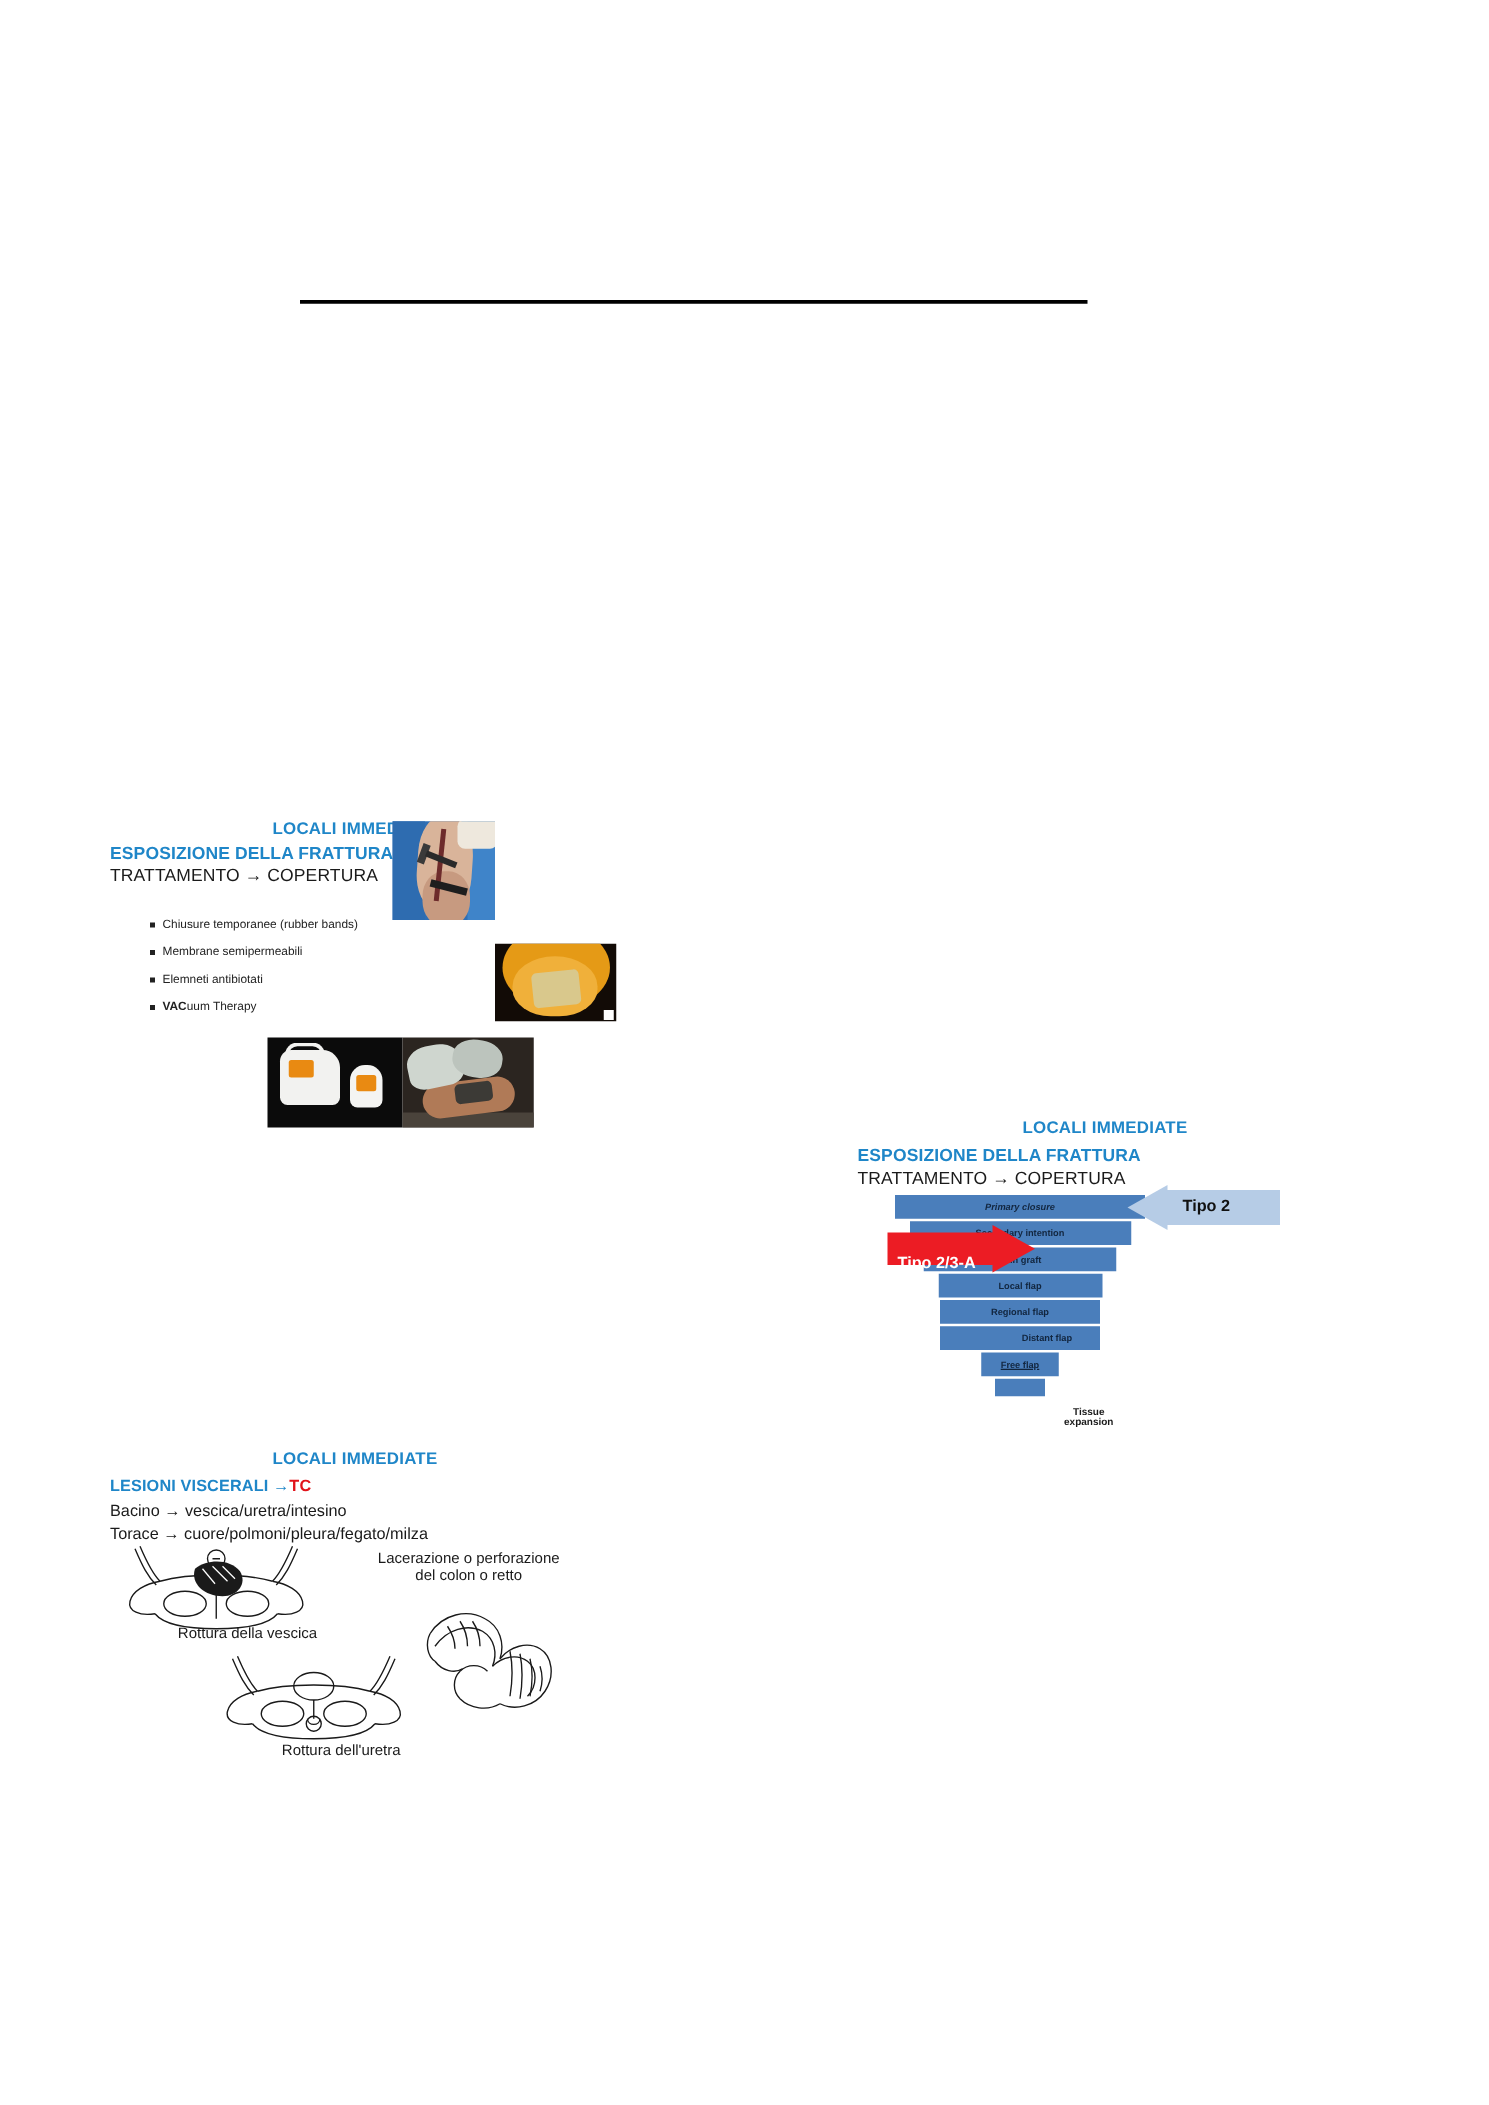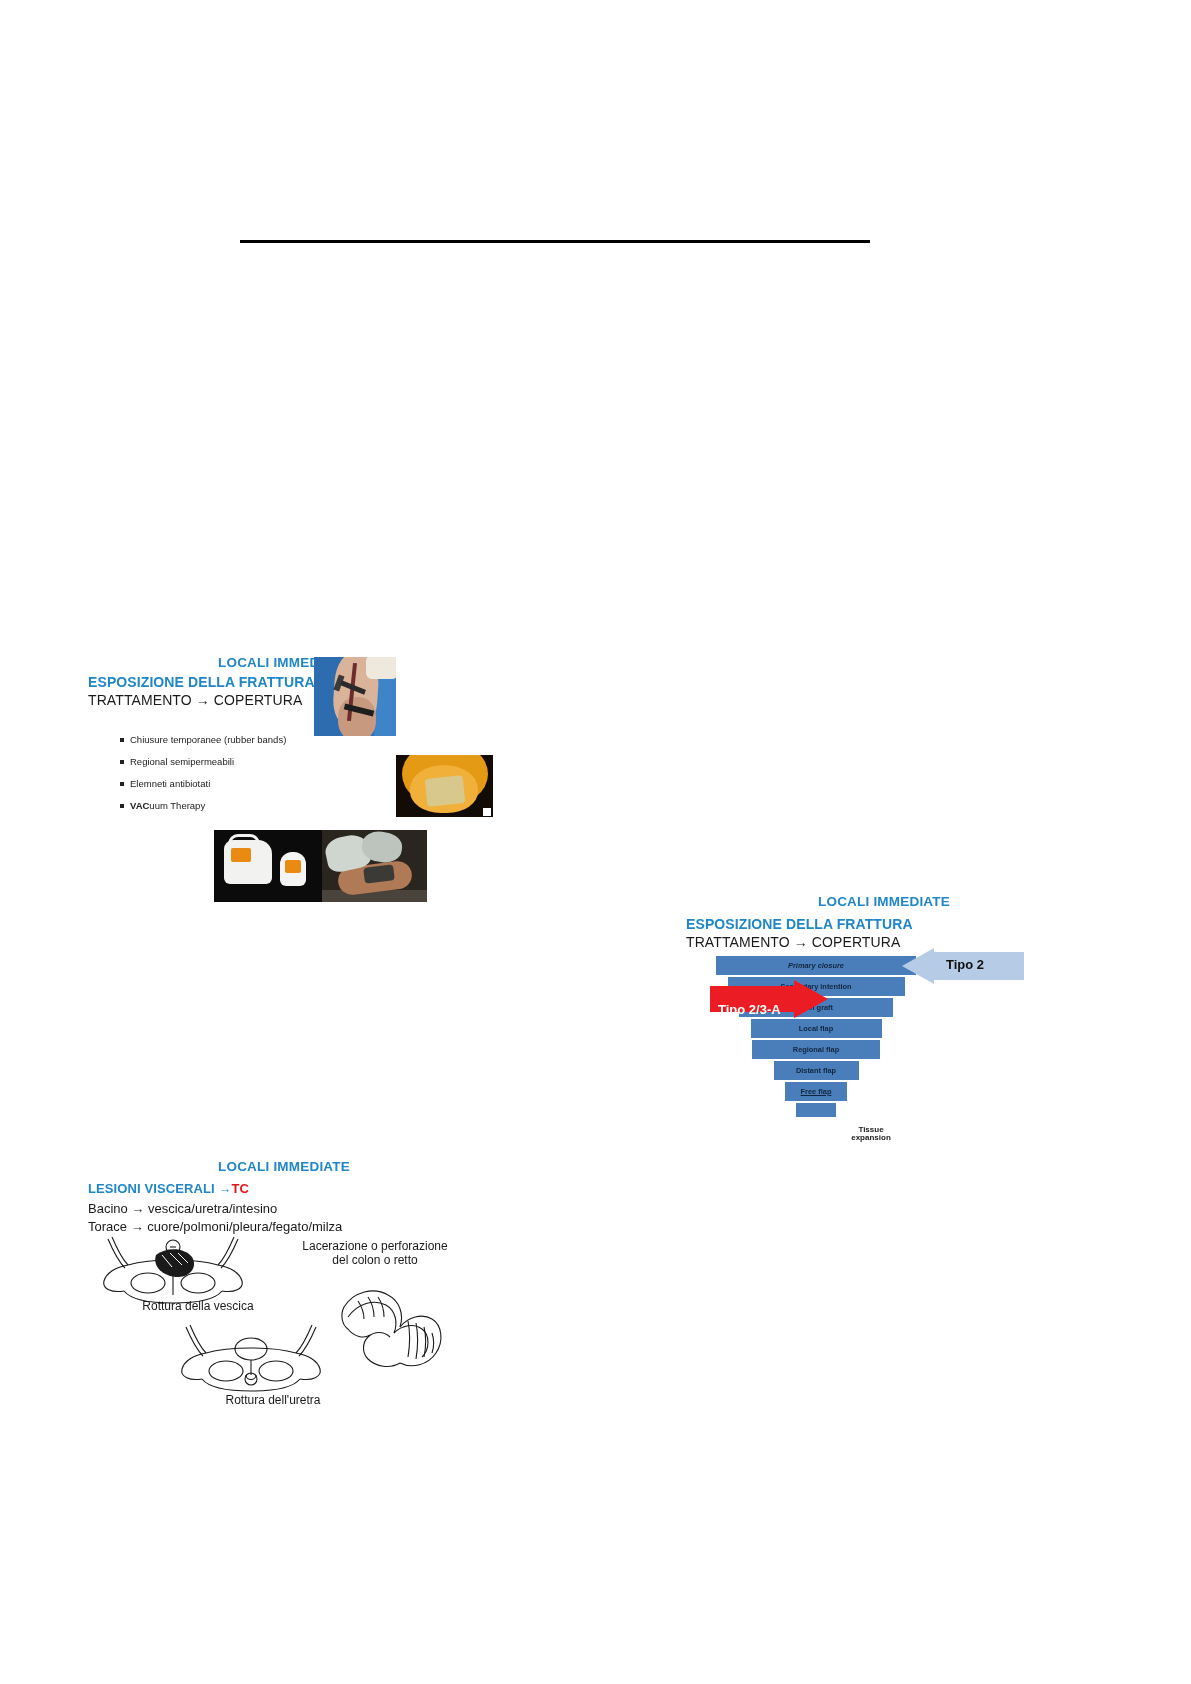--- a/index.html
+++ b/index.html
@@ -132,21 +132,21 @@
 
   <div class="top-rule"></div>
 
   <div class="slide" id="slide1">
     <div class="slide-kicker">LOCALI IMMEDIATE</div>
     <div class="slide-title">ESPOSIZIONE DELLA FRATTURA</div>
     <div class="slide-sub">TRATTAMENTO → COPERTURA</div>
 
     <ul class="bullets">
       <li>Chiusure temporanee (rubber bands)</li>
-      <li>Regional semipermeabili</li>
+      <li>Membrane semipermeabili</li>
       <li>Elemneti antibiotati</li>
       <li><b>VAC</b><span>uum Therapy</span></li>
     </ul>
 
     <div class="ph" id="photo-leg">
       <div class="drape-l"></div>
       <div class="drape-r"></div>
       <div class="limb"></div>
       <div class="limb2"></div>
       <div class="wound"></div>
@@ -184,21 +184,21 @@
     <div class="slide-kicker">LOCALI IMMEDIATE</div>
     <div class="slide-title">ESPOSIZIONE DELLA FRATTURA</div>
     <div class="slide-sub">TRATTAMENTO → COPERTURA</div>
 
     <div class="funnel">
       <div class="frow" style="width:200px;height:19px;font-style:italic;">Primary closure</div>
       <div class="frow" style="width:177px;height:19px;">Secondary intention</div>
       <div class="frow" style="width:154px;height:19px;">Skin graft</div>
       <div class="frow" style="width:131px;height:19px;">Local flap</div>
       <div class="frow" style="width:128px;height:19px;">Regional flap</div>
-      <div class="frow" style="width:85px;height:19px;">Distant flap</div>
+      <div class="frow" style="width:85px;height:19px;padding-left:43px;">Distant flap</div>
       <div class="frow" style="width:62px;height:19px;text-decoration:underline;">Free flap</div>
       <div class="frow" style="width:40px;height:14px;"></div>
     </div>
 
     <div class="tissue-cap">
       <div>Tissue</div>
       <div>expansion</div>
     </div>
 
     <div class="arrow-blue">

